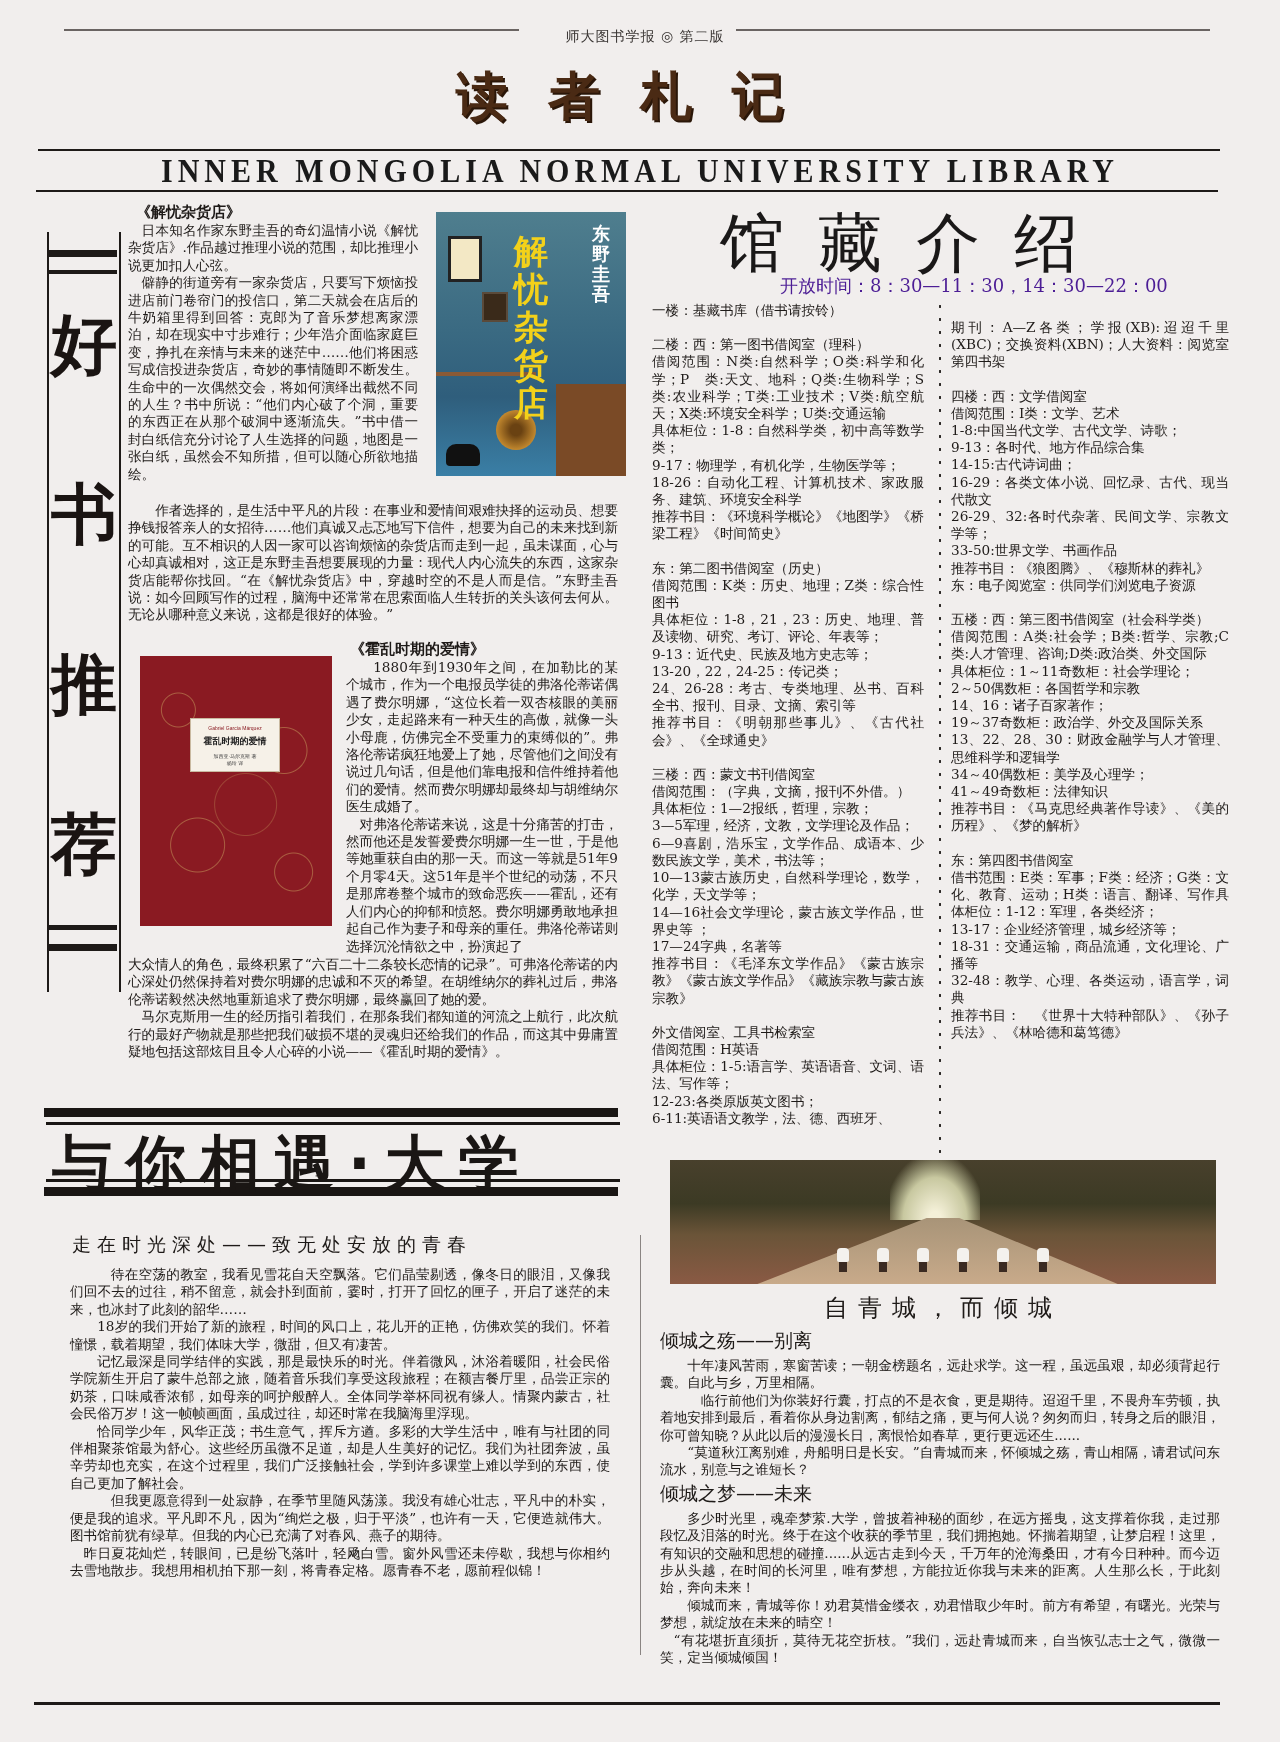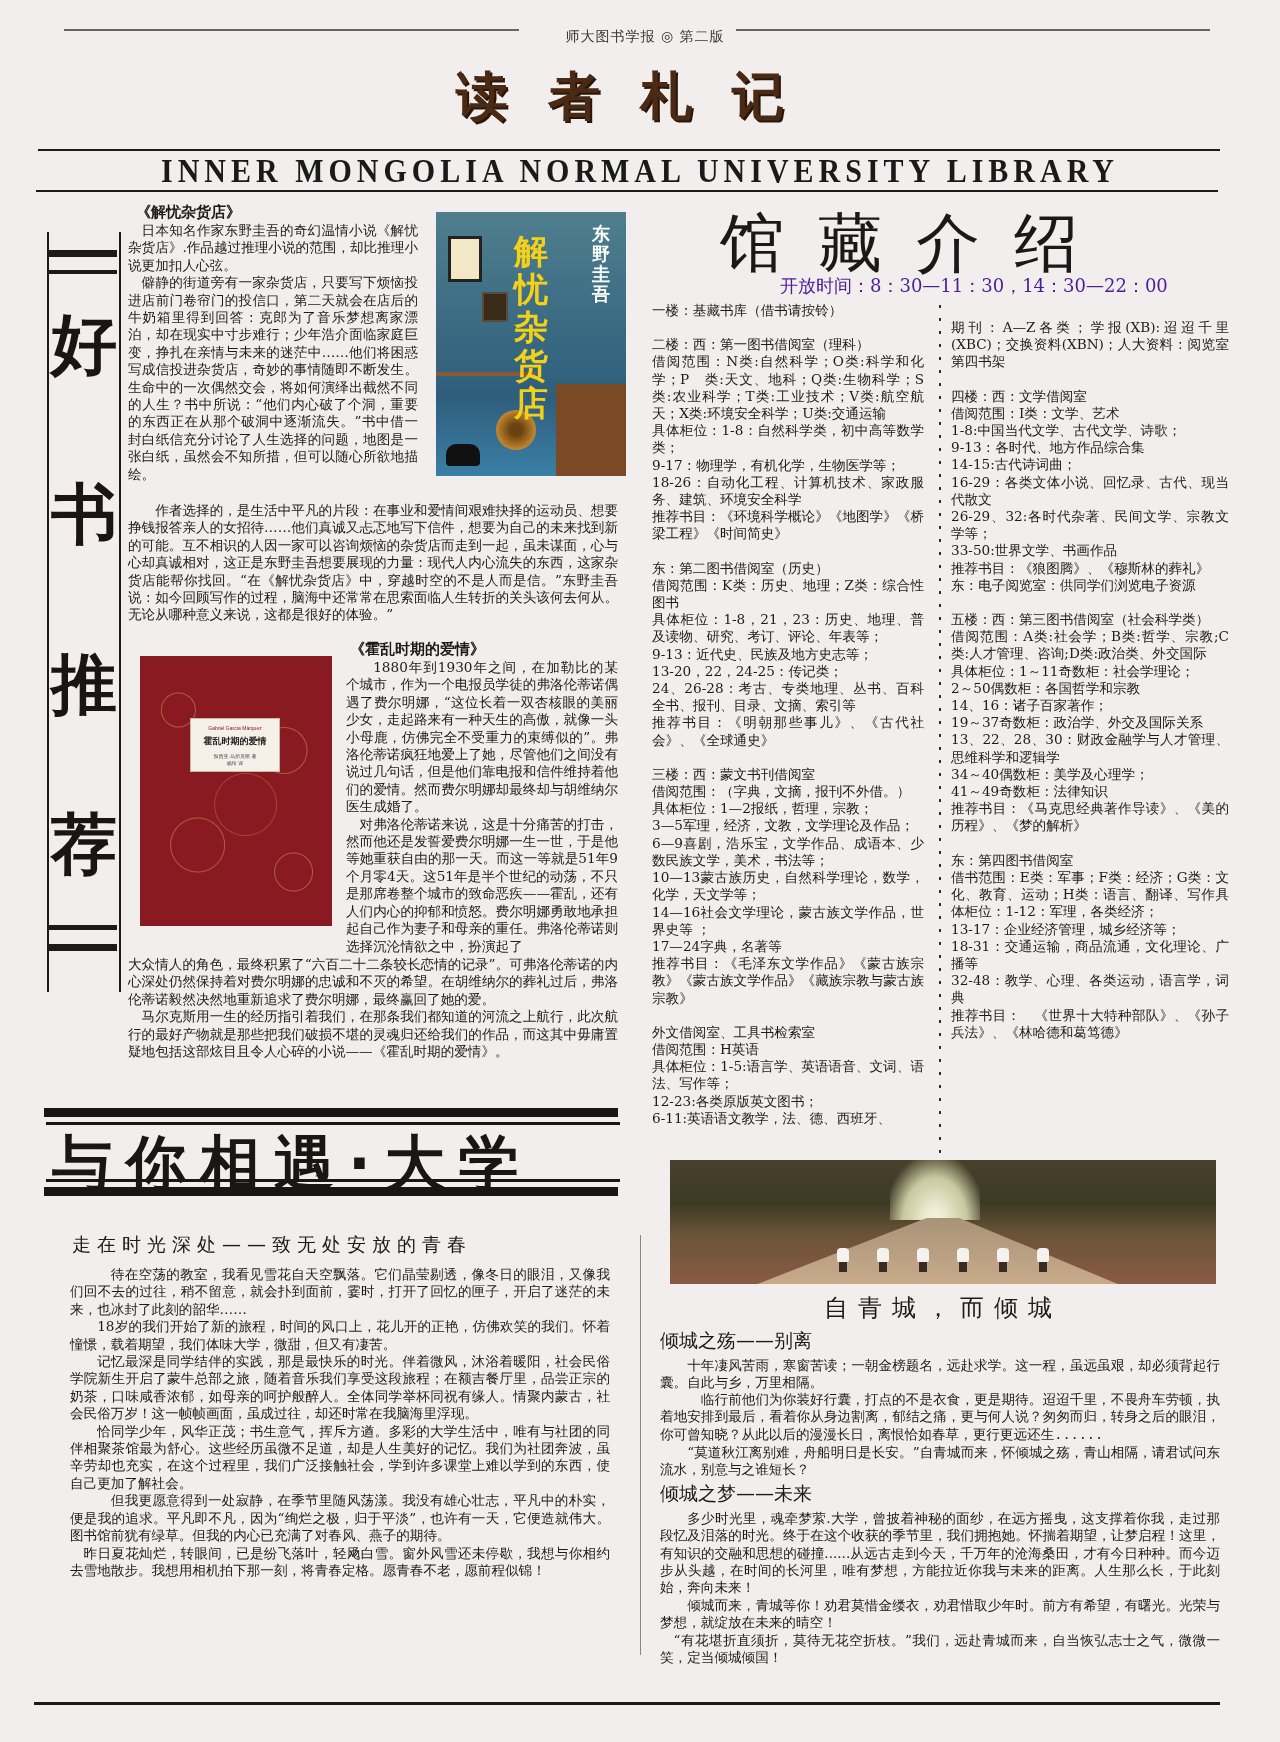--- a/index.html
+++ b/index.html
@@ -259,21 +259,21 @@
       <div class="rider"></div>
       <div class="rider"></div>
       <div class="rider"></div>
   </div>
 </div>
 <div class="photo-caption">自青城，而倾城</div>
 
 <div class="abs" style="left:660px;top:1326px;width:560px;">
   <div class="sub-heading">倾城之殇——别离</div>
   <p class="body-text para">十年凄风苦雨，寒窗苦读；一朝金榜题名，远赴求学。这一程，虽远虽艰，却必须背起行囊。自此与乡，万里相隔。</p>
-  <p class="body-text" style="text-indent:3em;font-family:Liberation Mono, monospace;">临行前他们为你装好行囊，打点的不是衣食，更是期待。迢迢千里，不畏舟车劳顿，执着地安排到最后，看着你从身边割离，郁结之痛，更与何人说？匆匆而归，转身之后的眼泪，你可曾知晓？从此以后的漫漫长日，离恨恰如春草，更行更远还生......</p>
+  <p class="body-text" style="text-indent:3em;">临行前他们为你装好行囊，打点的不是衣食，更是期待。迢迢千里，不畏舟车劳顿，执着地安排到最后，看着你从身边割离，郁结之痛，更与何人说？匆匆而归，转身之后的眼泪，你可曾知晓？从此以后的漫漫长日，离恨恰如春草，更行更远还生......</p>
   <p class="body-text para">“莫道秋江离别难，舟船明日是长安。”自青城而来，怀倾城之殇，青山相隔，请君试问东流水，别意与之谁短长？</p>
   <div class="sub-heading">倾城之梦——未来</div>
   <p class="body-text para">多少时光里，魂牵梦萦.大学，曾披着神秘的面纱，在远方摇曳，这支撑着你我，走过那段忆及泪落的时光。终于在这个收获的季节里，我们拥抱她。怀揣着期望，让梦启程！这里，有知识的交融和思想的碰撞......从远古走到今天，千万年的沧海桑田，才有今日种种。而今迈步从头越，在时间的长河里，唯有梦想，方能拉近你我与未来的距离。人生那么长，于此刻始，奔向未来！</p>
   <p class="body-text para">倾城而来，青城等你！劝君莫惜金缕衣，劝君惜取少年时。前方有希望，有曙光。光荣与梦想，就绽放在未来的晴空！</p>
   <p class="body-text" style="text-indent:1em;">“有花堪折直须折，莫待无花空折枝。”我们，远赴青城而来，自当恢弘志士之气，微微一笑，定当倾城倾国！</p>
 </div>
 
 <div class="rule" style="left:34px;top:1702px;width:1186px;height:3px;"></div>
 
 </body></html>

